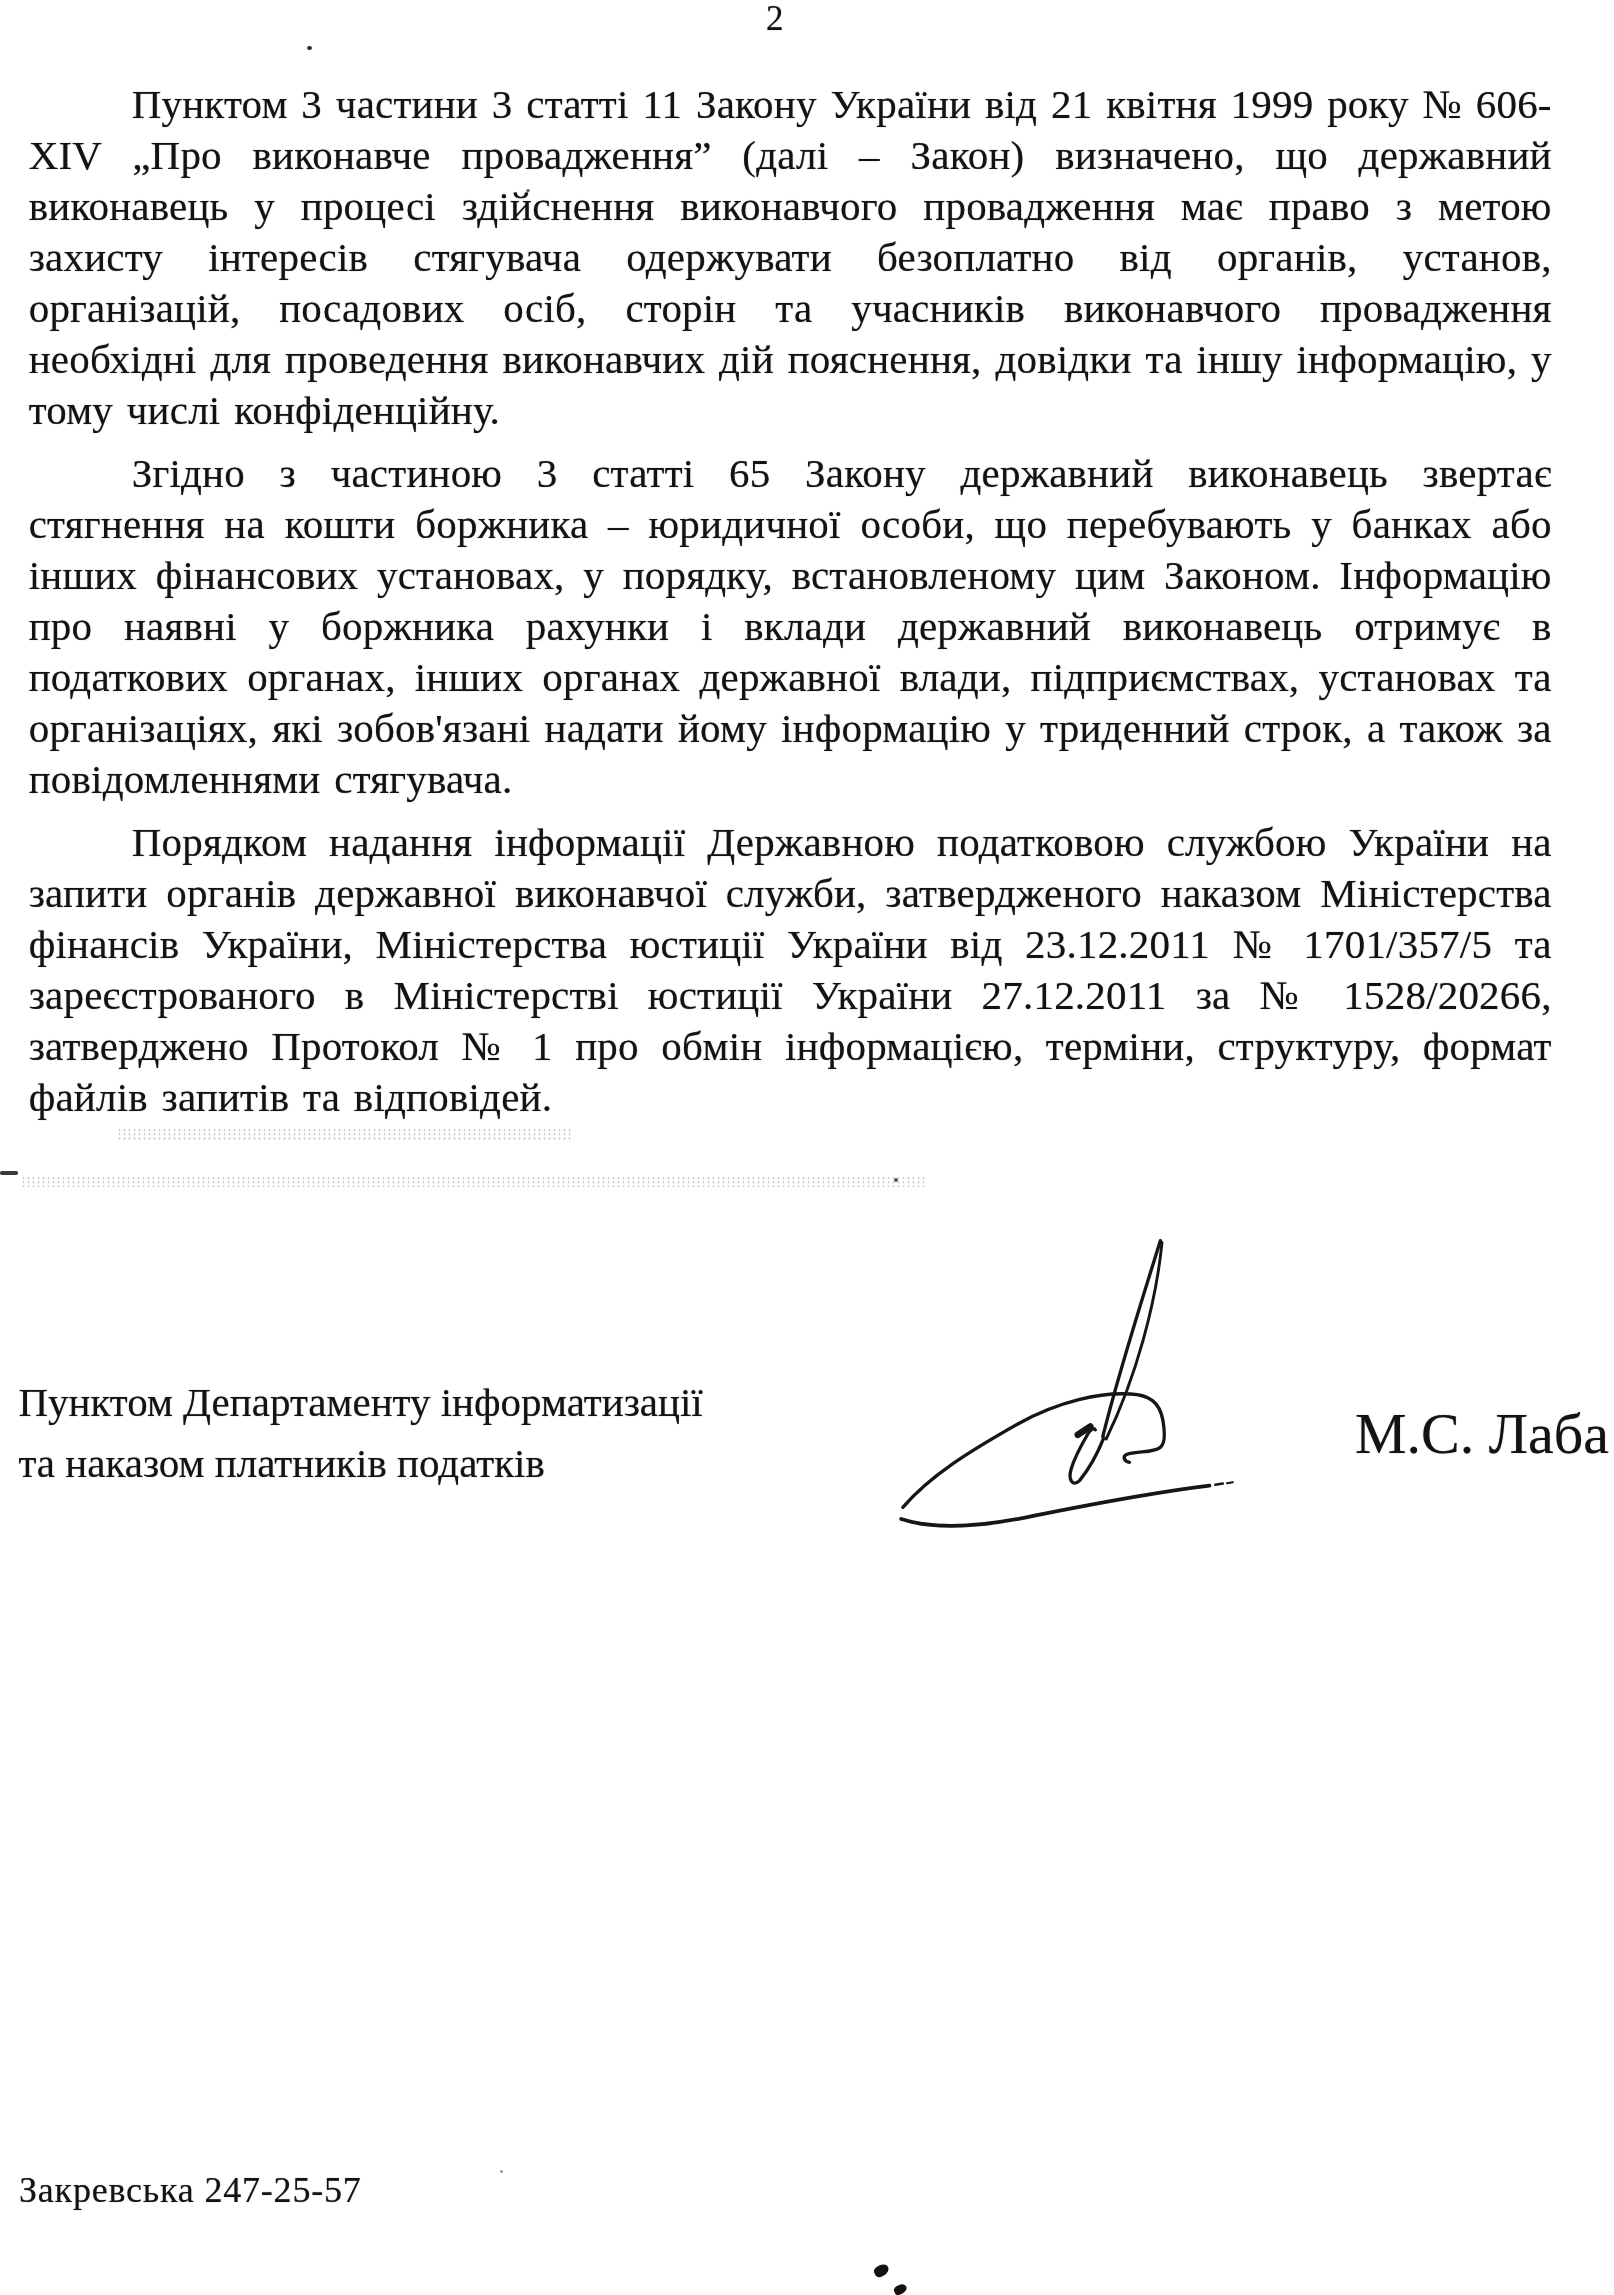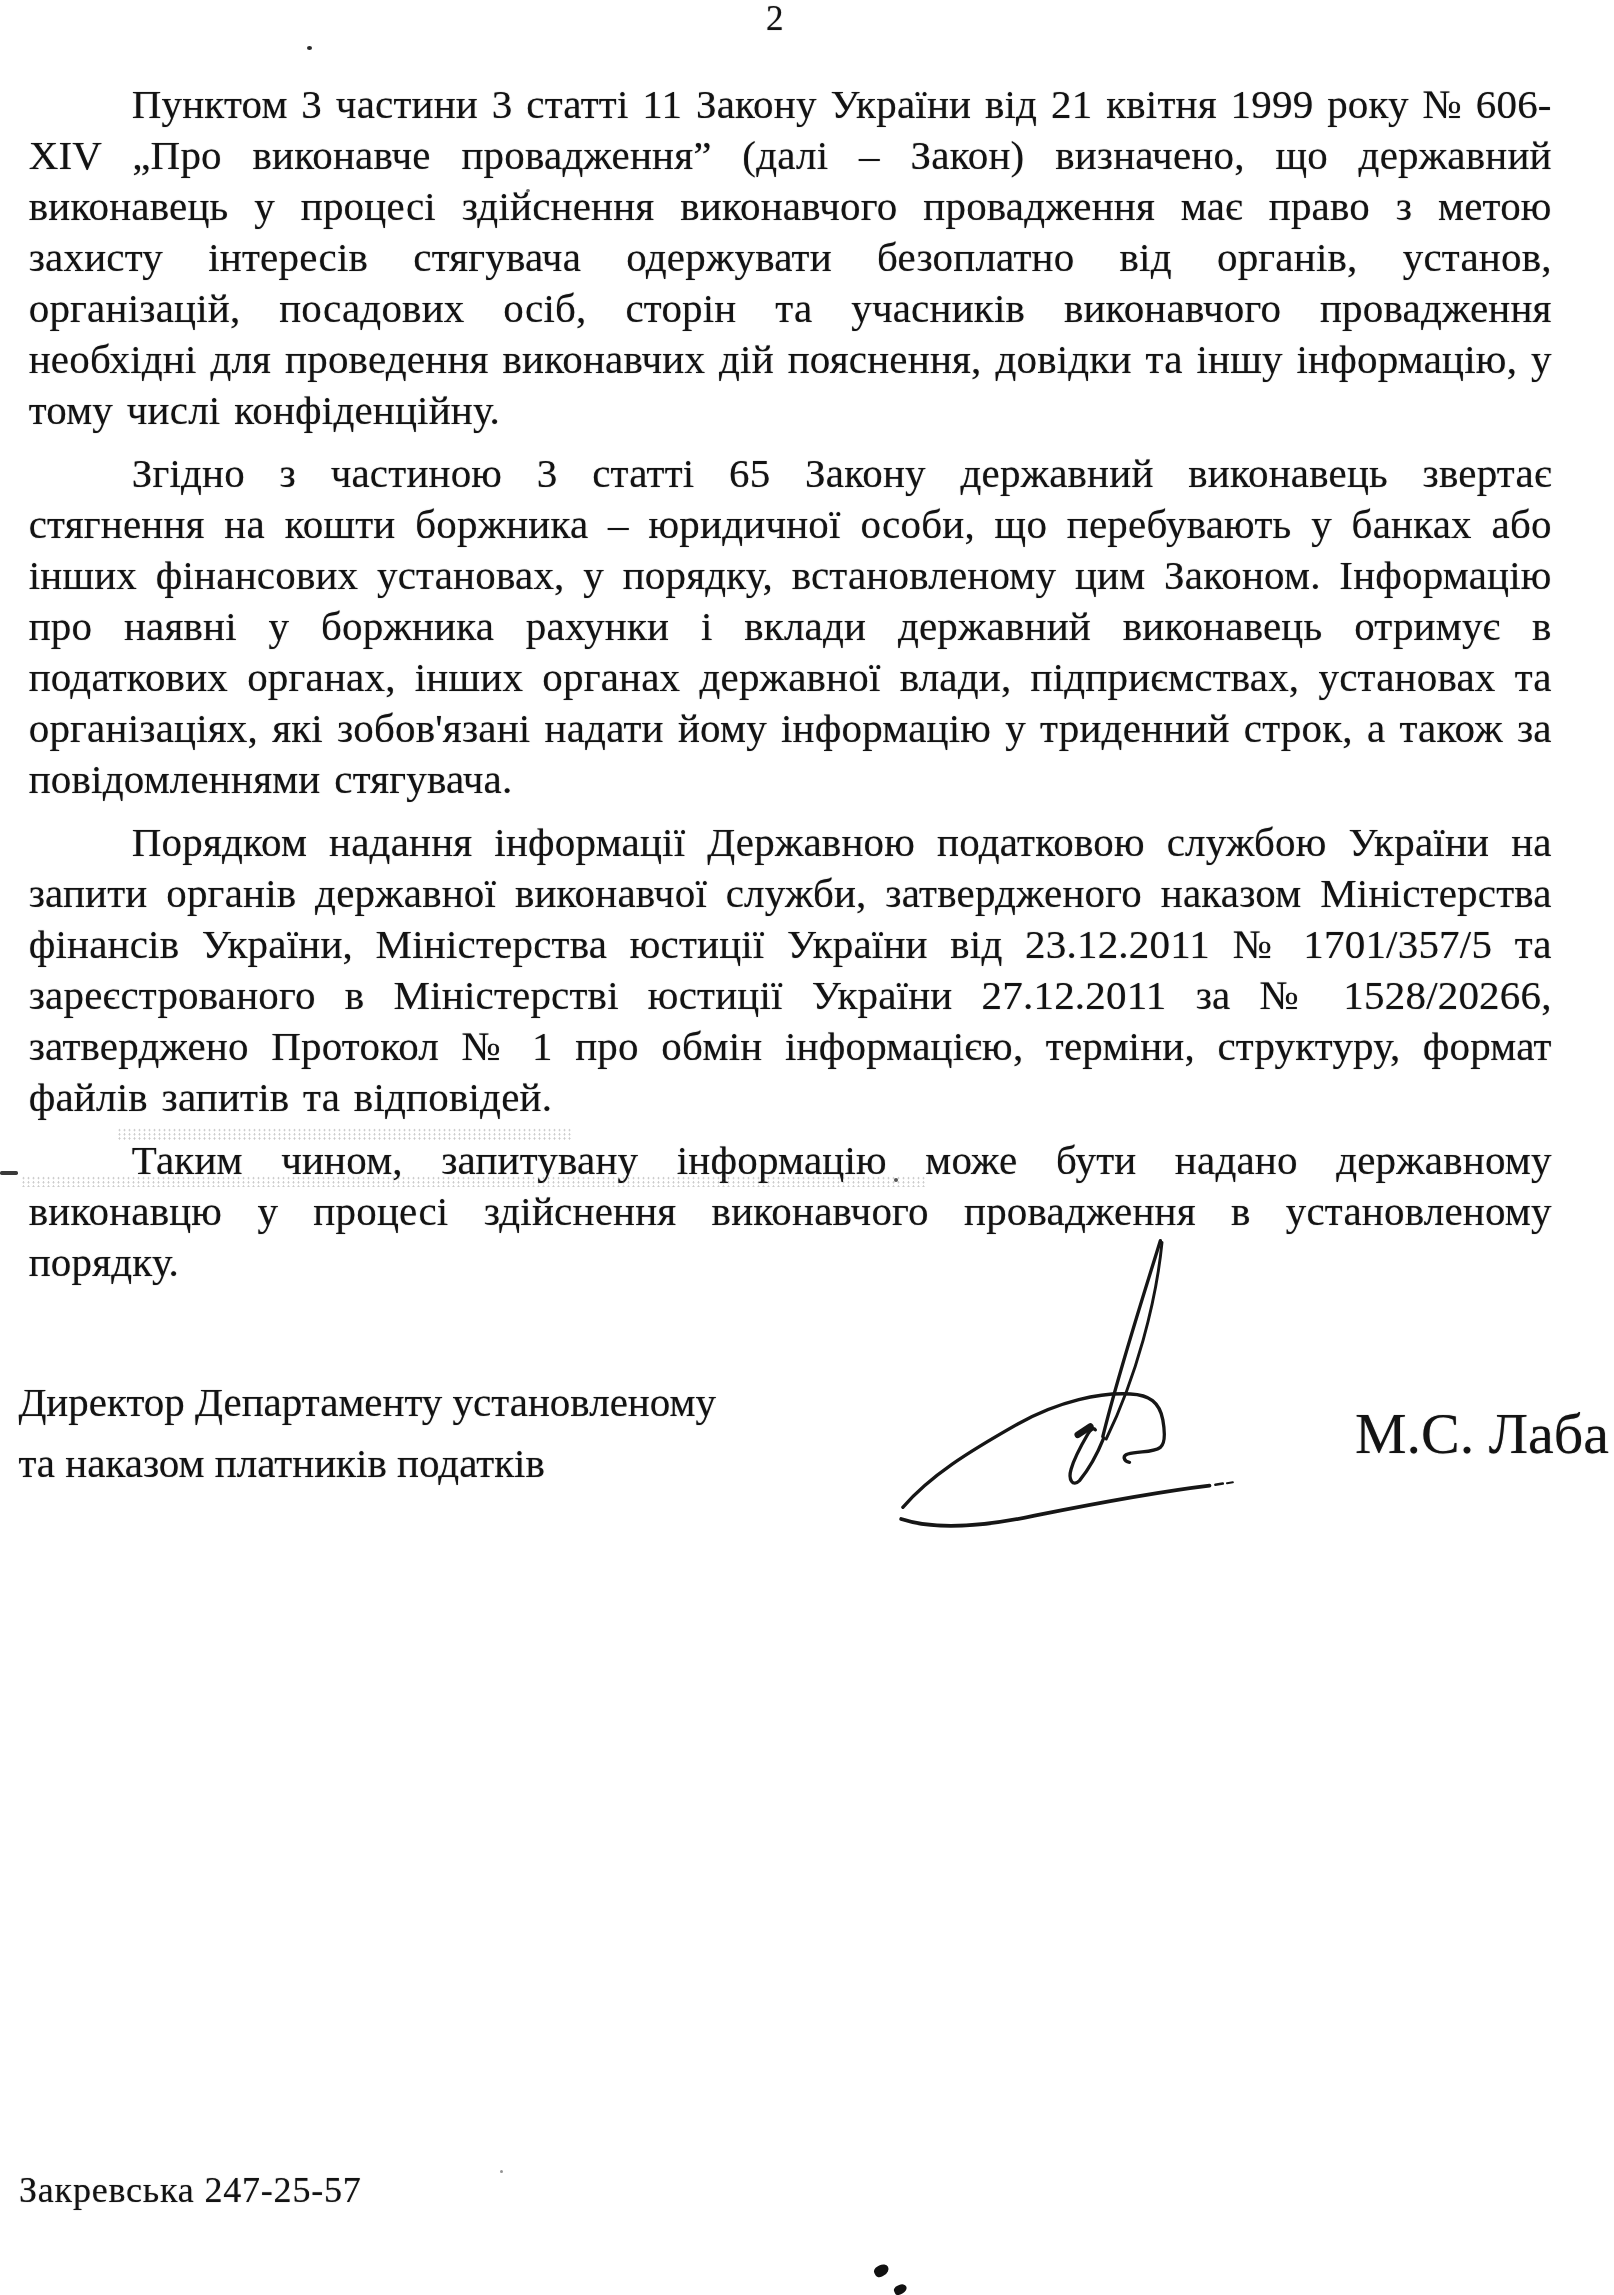--- a/index.html
+++ b/index.html
@@ -102,25 +102,24 @@
 <body>
 
 <div class="page">
 
   <div class="page-number scan-text">2</div>
 
   <div class="body-text">
     <p class="para scan-text">Пунктом 3 частини 3 статті 11 Закону України від 21 квітня 1999 року № 606-XIV „Про виконавче провадження” (далі – Закон) визначено, що державний виконавець у процесі здійснення виконавчого провадження має право з метою захисту інтересів стягувача одержувати безоплатно від органів, установ, організацій, посадових осіб, сторін та учасників виконавчого провадження необхідні для проведення виконавчих дій пояснення, довідки та іншу інформацію, у тому числі конфіденційну.</p>
     <p class="para scan-text">Згідно з частиною 3 статті 65 Закону державний виконавець звертає стягнення на кошти боржника – юридичної особи, що перебувають у банках або інших фінансових установах, у порядку, встановленому цим Законом. Інформацію про наявні у боржника рахунки і вклади державний виконавець отримує в податкових органах, інших органах державної влади, підприємствах, установах та організаціях, які зобов'язані надати йому інформацію у триденний строк, а також за повідомленнями стягувача.</p>
     <p class="para scan-text">Порядком надання інформації Державною податковою службою України на запити органів державної виконавчої служби, затвердженого наказом Міністерства фінансів України, Міністерства юстиції України від 23.12.2011 № 1701/357/5 та зареєстрованого в Міністерстві юстиції України 27.12.2011 за № 1528/20266, затверджено Протокол № 1 про обмін інформацією, терміни, структуру, формат файлів запитів та відповідей.</p>
-    <p class="para scan-text">Таким чином, запитувану інформацію може бути надано державному виконавцю у процесі здійснення виконавчого провадження в установленому порядку.</p>
   </div>
 
   <div class="sig-title scan-text">
-    <div>Директор Департаменту установленому</div>
+    <div>Пунктом Департаменту інформатизації</div>
     <div>та наказом платників податків</div>
   </div>
 
   <svg class="signature-svg" viewBox="0 0 500 450" fill="none" stroke="#161616" stroke-linecap="round" stroke-linejoin="round">
 
     <path d="M371,68 C352,130 322,222 302,303" stroke-width="4"></path>
     <path d="M373,70 C366,142 342,232 306,306" stroke-width="3.5"></path>
 
     <path d="M62,388 C95,350 140,322 200,288 C250,260 300,250 335,252 C358,253 370,262 374,283 C377,300 376,312 371,316 C362,323 345,320 332,324 C325,326 327,333 334,334" stroke-width="4"></path>
 

